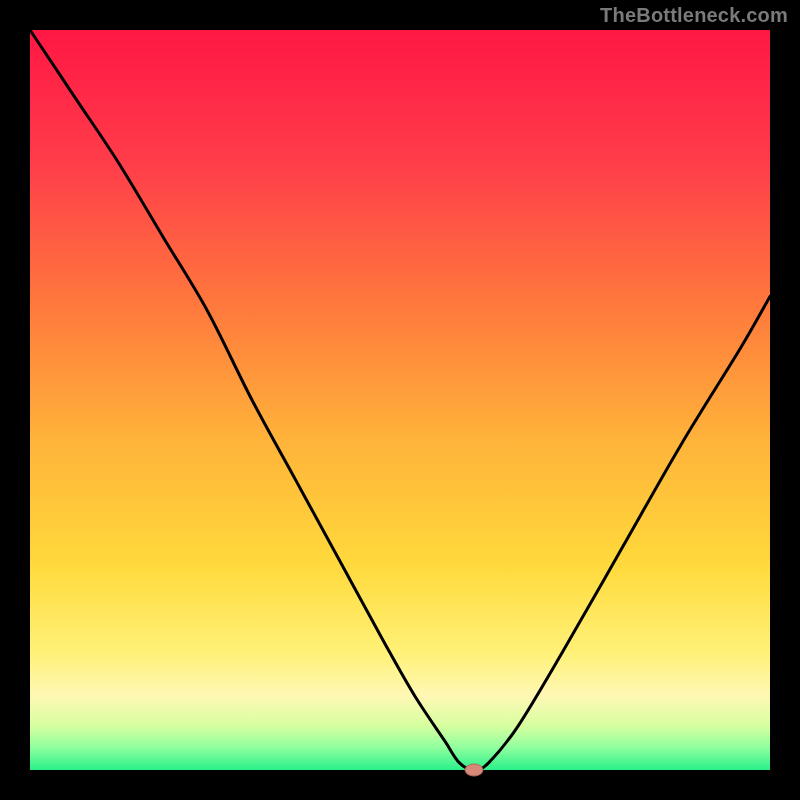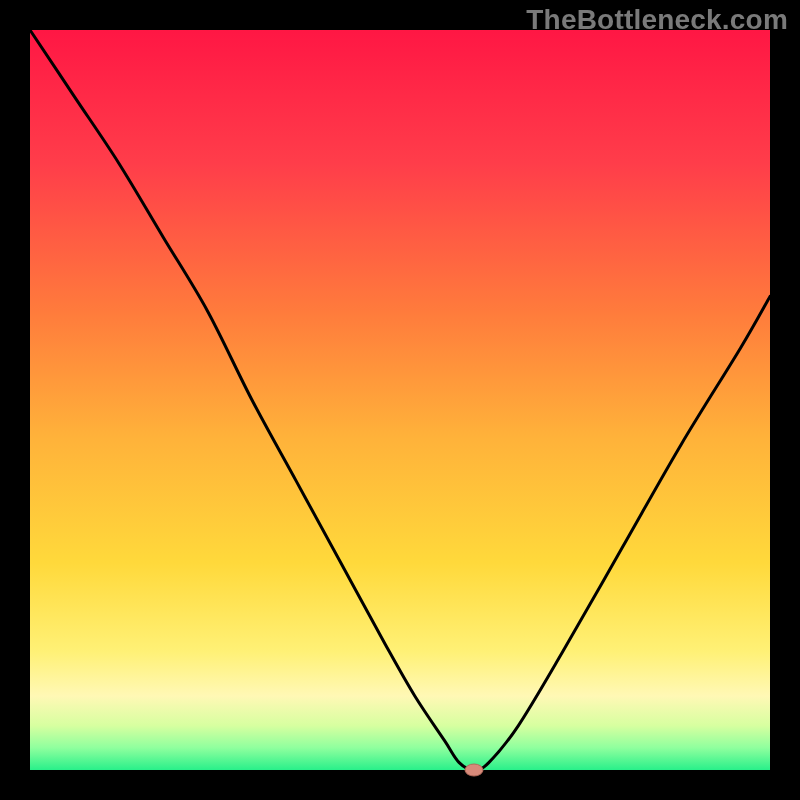--- a/index.html
+++ b/index.html
@@ -18,21 +18,21 @@
     width: 800px;
     height: 800px;
   }
   svg {
     display: block;
   }
   .watermark {
     position: absolute;
     top: 4px;
     right: 12px;
-    font-size: 28px;
+    font-size: 20px;
     font-weight: 600;
     color: #7a7a7a;
     letter-spacing: 0.2px;
     user-select: none;
   }
 </style>
 </head>
 <body>
 
 <div class="chart-wrap">

